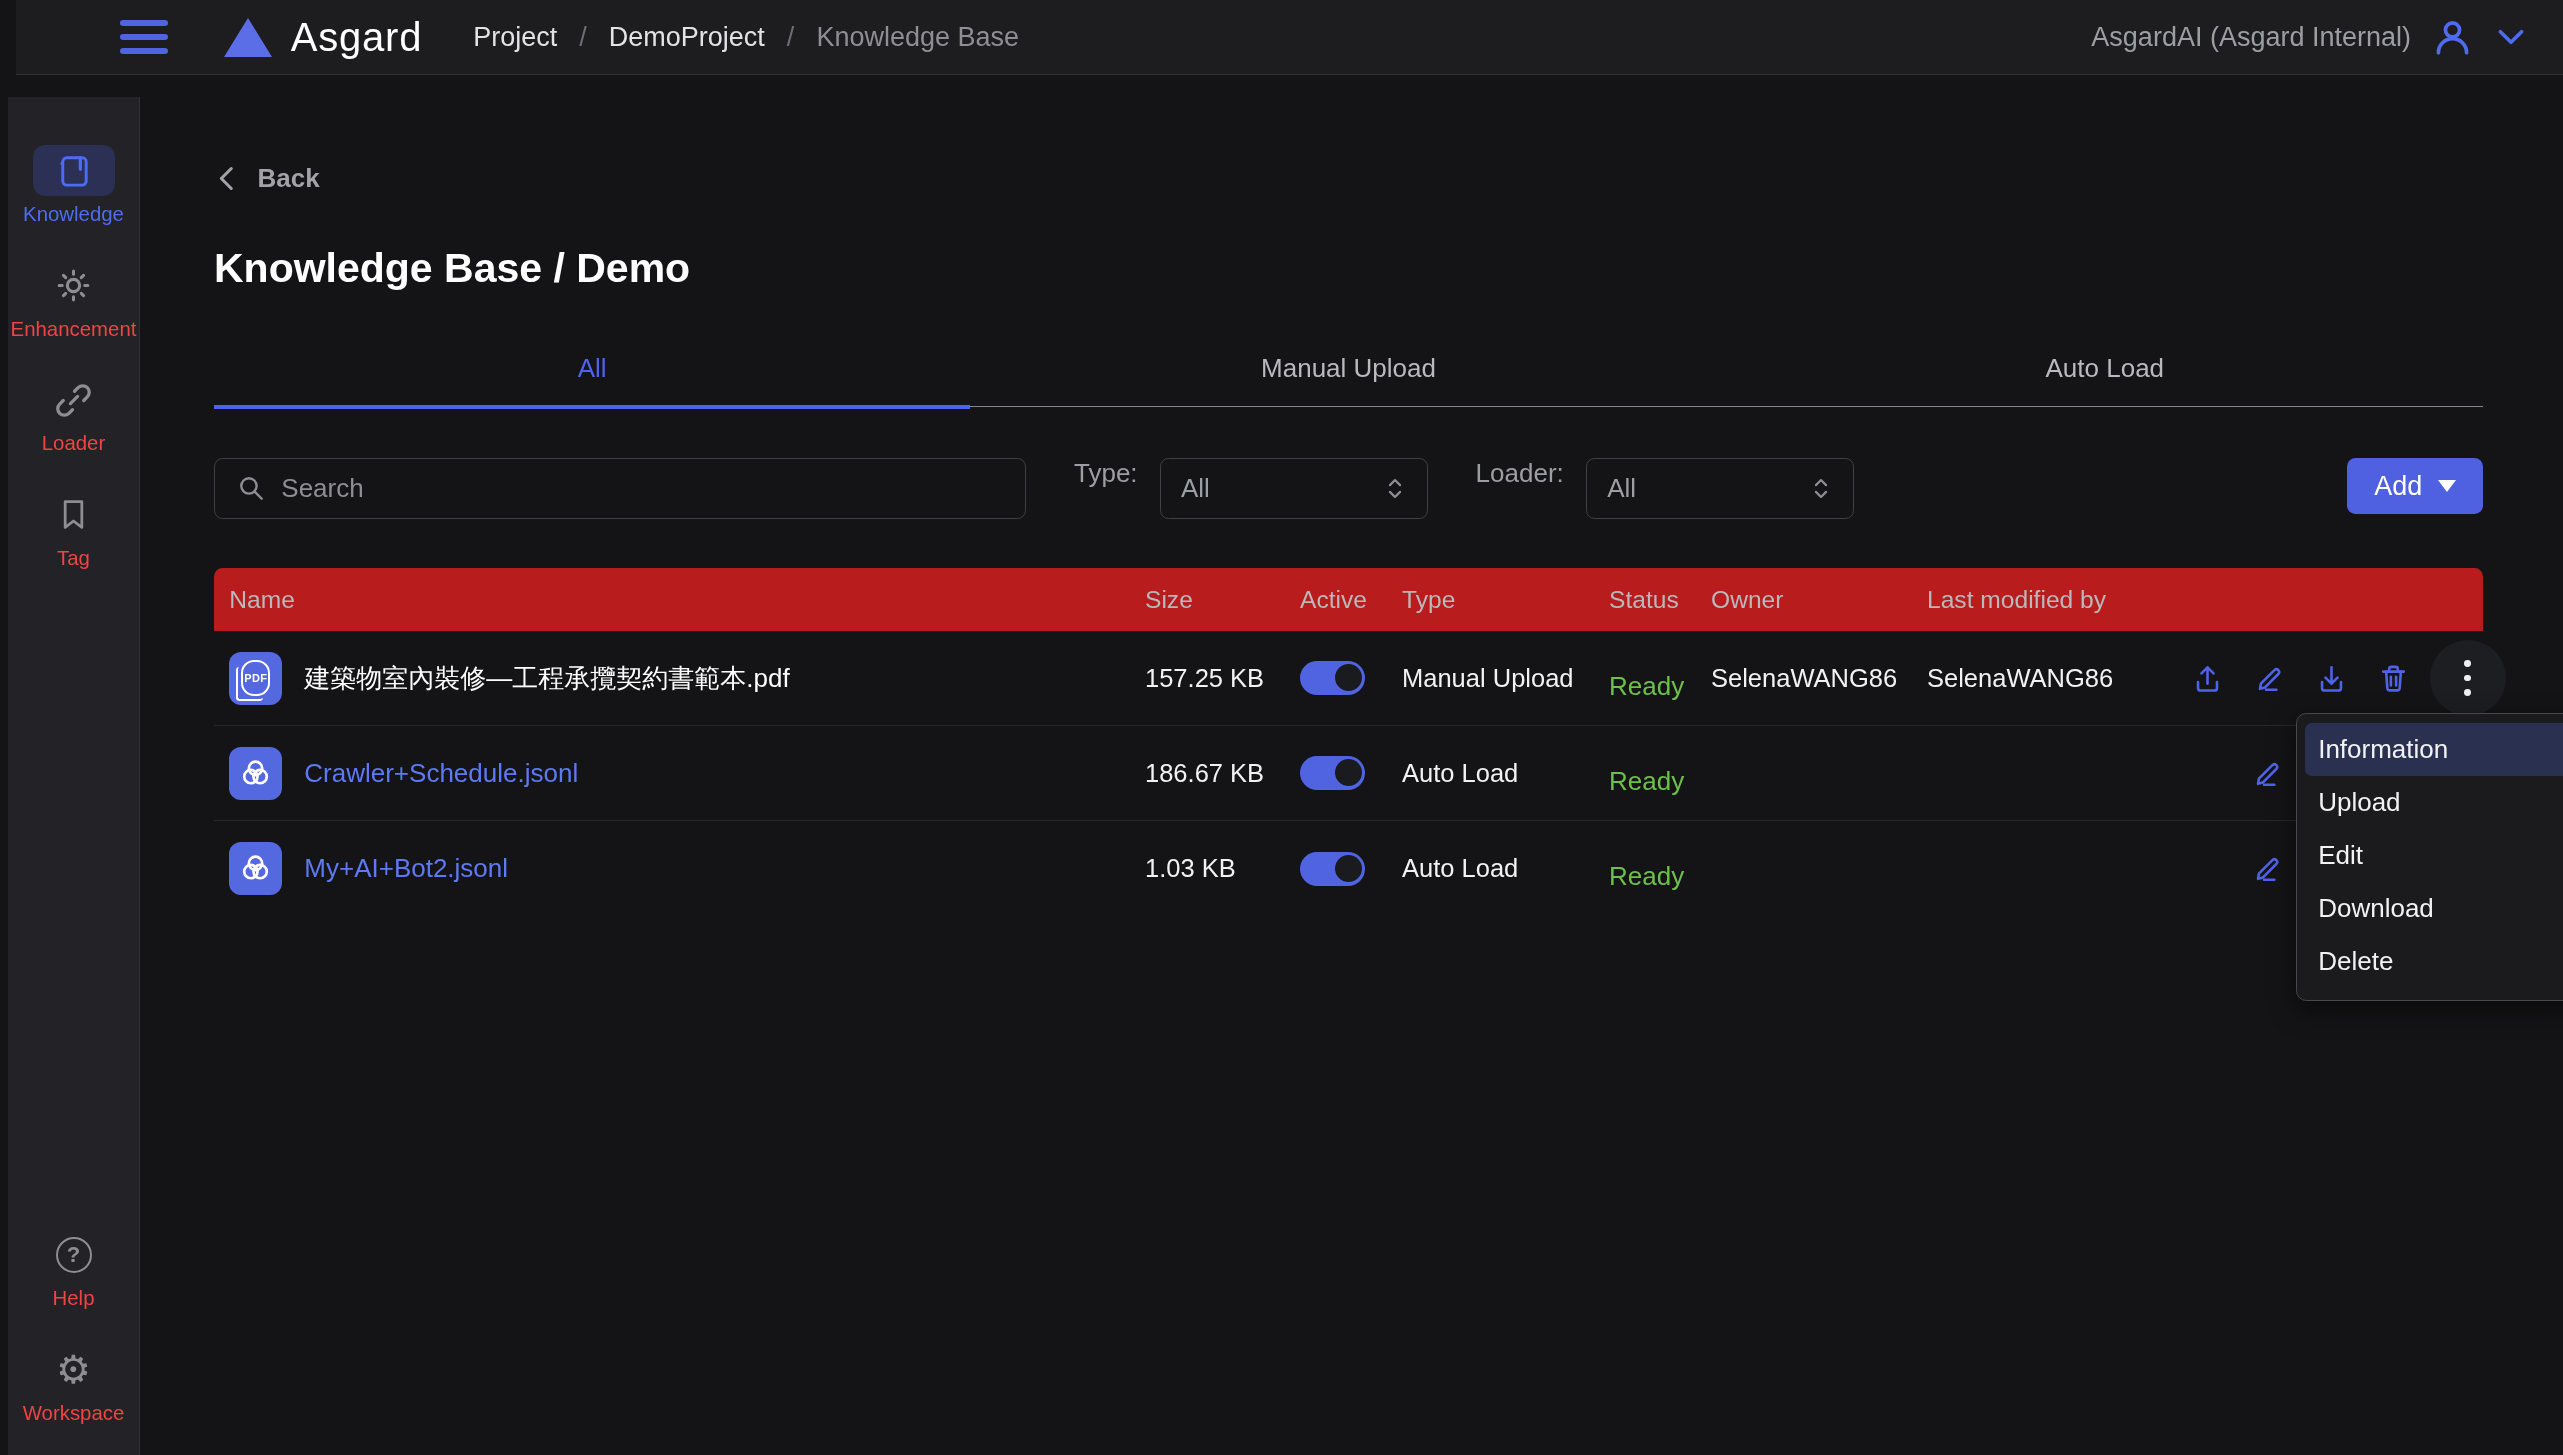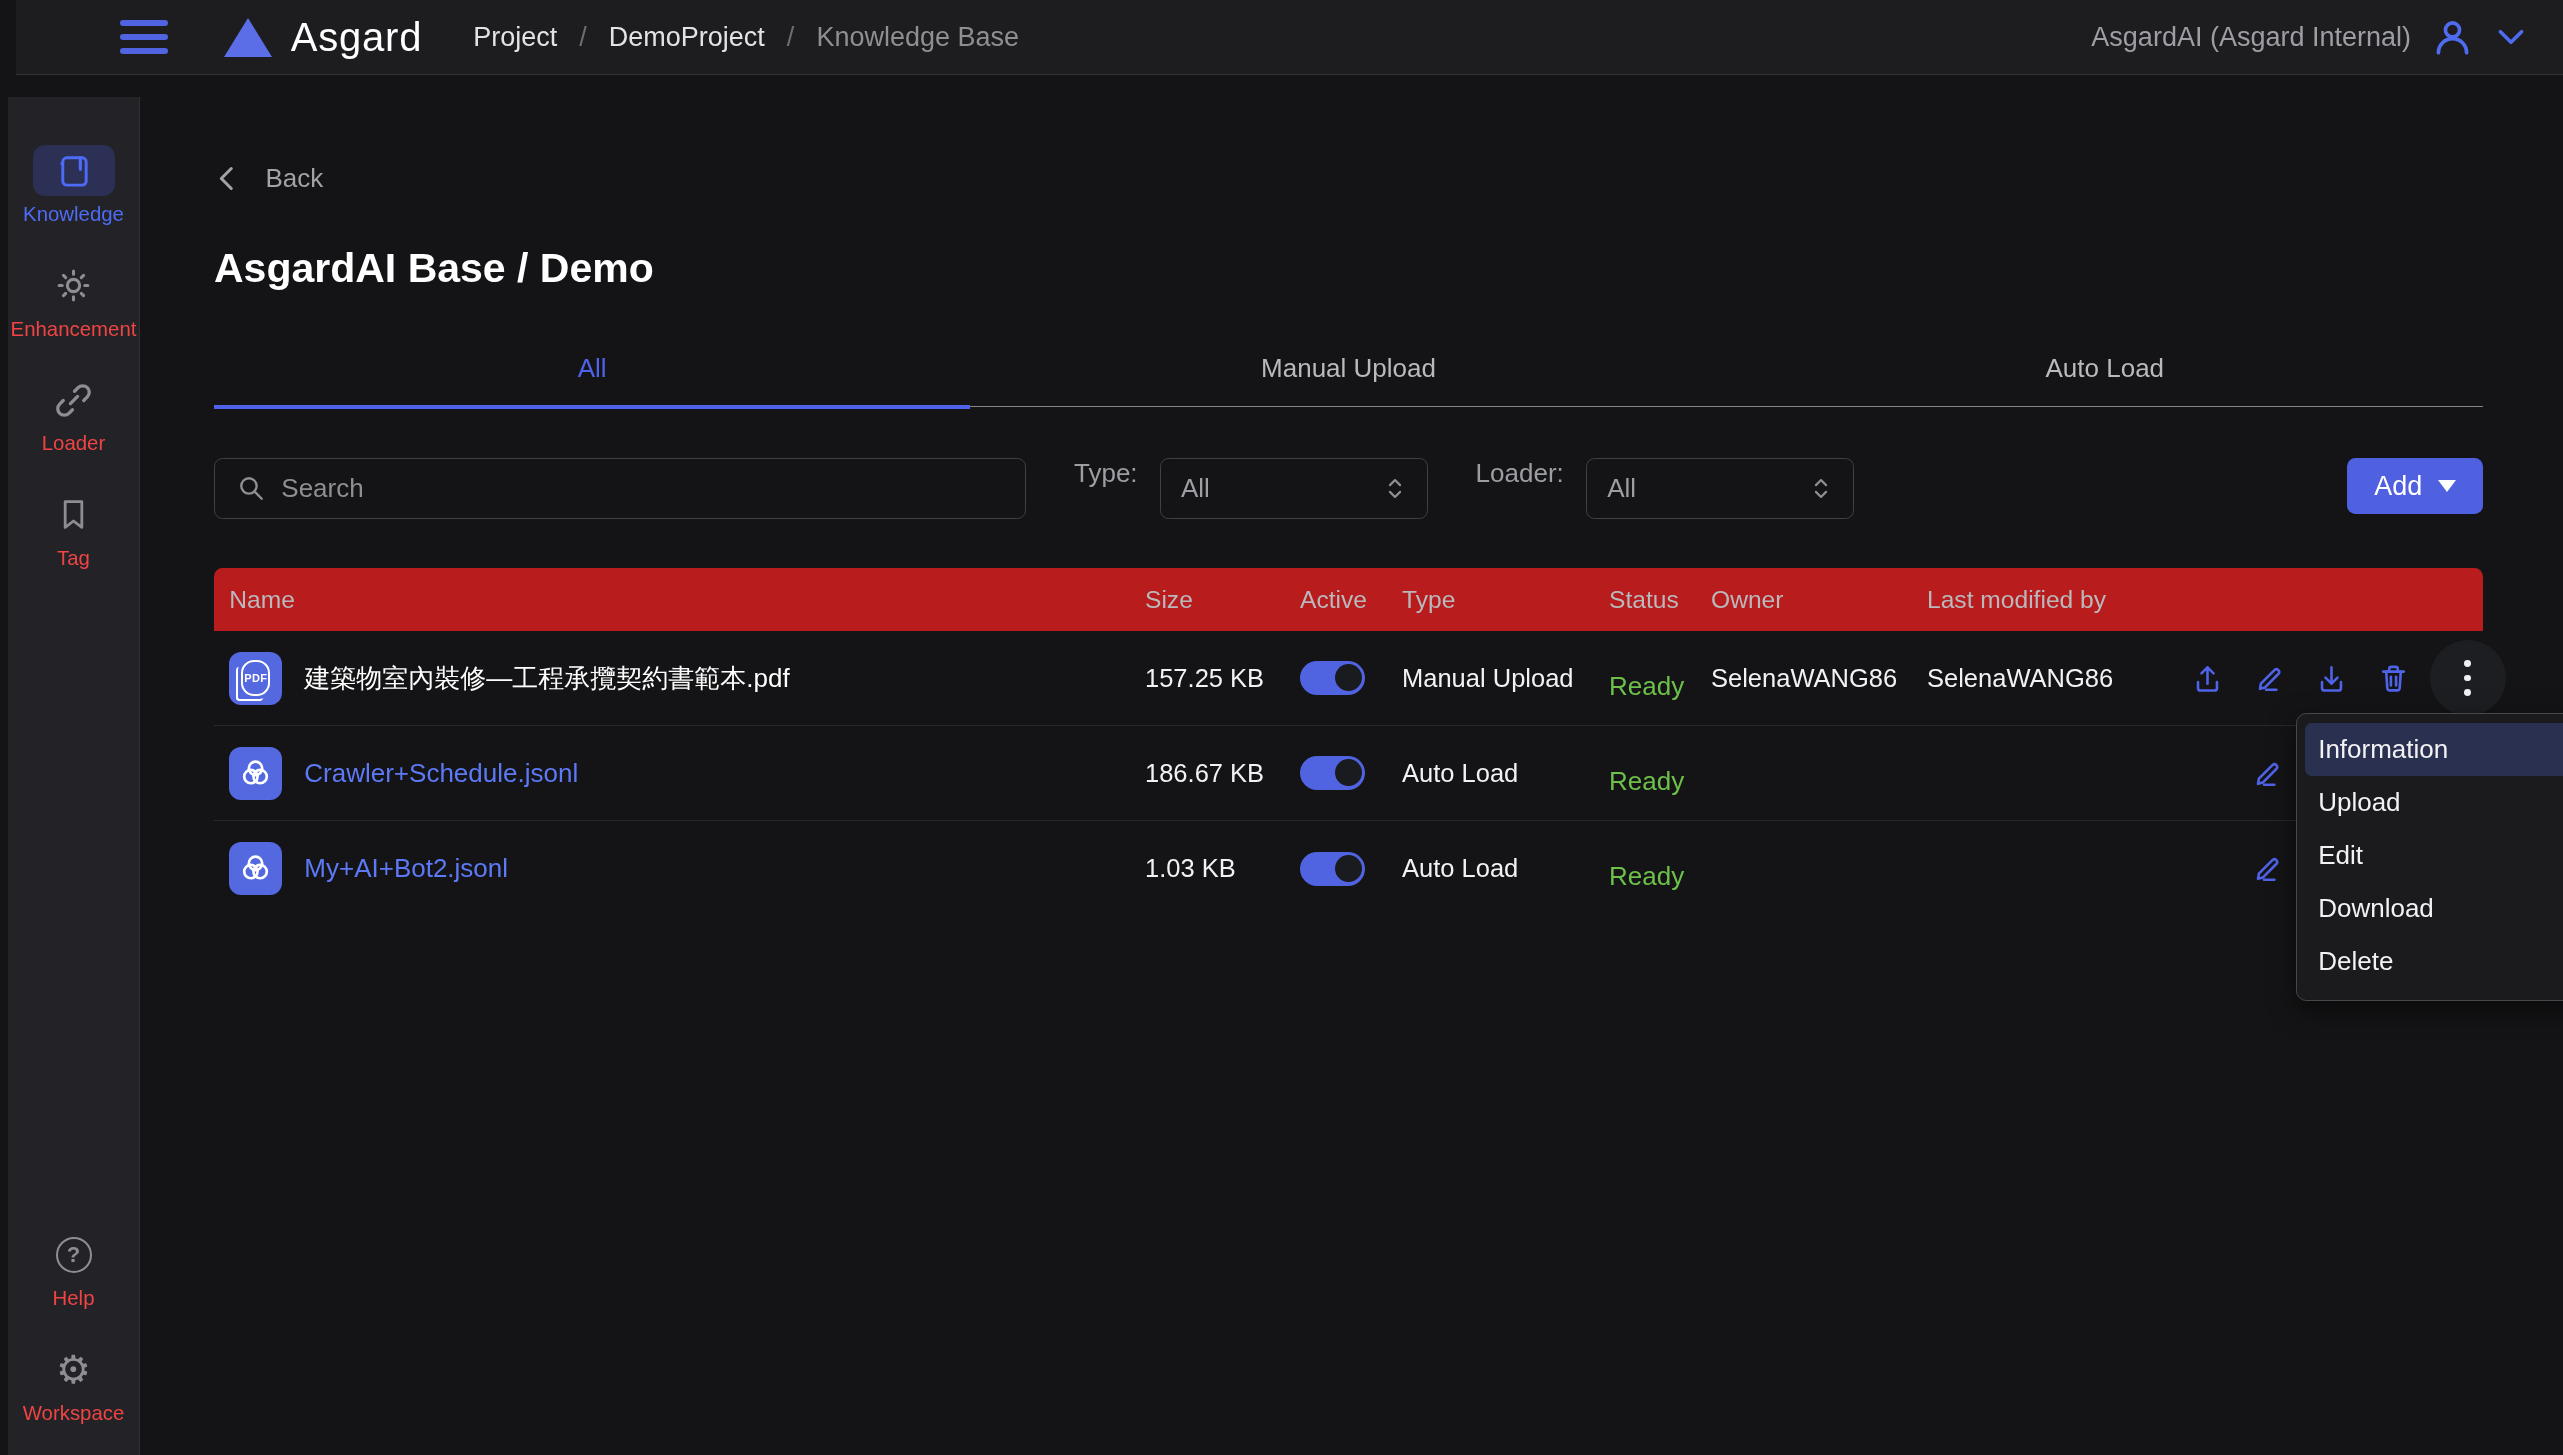--- a/index.html
+++ b/index.html
@@ -40,21 +40,21 @@
   .side-item.active .side-icon-box { background:#2b3054; }
   .side-label { margin-top:6.8px; font-size:20.4px; color:#ef4444; }
   .side-item.active .side-label { color:#4e6bf5; }
   .side-spacer { flex:1; }
   .gear-glyph { font-size:39px; color:#8d8d93; line-height:1; font-family:"DejaVu Sans",sans-serif; }
   .help-circle { width:36px; height:36px; border:2.5px solid #8d8d93; border-radius:50%; color:#8d8d93; font-size:22px; font-weight:bold; display:flex; align-items:center; justify-content:center; }
 
   
   .main { position:absolute; top:97px; left:132px; right:0; bottom:0; padding-left:82px; }
   .content { width:2269px; }
-  .back-row { margin-top:66px; display:flex; align-items:center; gap:26px; cursor:pointer; width:127px; }
+  .back-row { margin-top:66px; display:flex; align-items:center; gap:18px; cursor:pointer; width:127px;font-weight:bold; }
   .back-label { font-size:26px; color:#a2a2a7; }
   .page-title { margin-top:51px; font-size:41px; font-weight:bold; color:#ffffff; }
 
   .tabs { margin-top:61px; display:flex; position:relative; border-bottom:1.7px solid #86868a; }
   .tab { flex:1; text-align:center; font-size:26px; color:#b9b9be; padding-bottom:22px; cursor:pointer; }
   .tab.active { color:#4e63ea; }
   .tab-indicator { position:absolute; bottom:-2.5px; left:0; width:33.333%; height:3.4px; background:#4e63ea; }
 
   
   .filter-row { margin-top:51px; display:flex; align-items:flex-start; }
@@ -189,21 +189,21 @@
 <main class="main">
   <div class="content">
 
     <div class="back-row">
       <svg class="icon-stroke" width="25.5" height="29" viewBox="0 0 24 32" stroke="#a2a2a7" stroke-width="3.4">
         <path d="M17 5 L6 16 L17 27"></path>
       </svg>
       <span class="back-label">Back</span>
     </div>
 
-    <h1 class="page-title">AsgardAI Base / Demo</h1>
+    <h1 class="page-title">Knowledge Base / Demo</h1>
 
     <div class="tabs">
       <div class="tab active">All</div>
       <div class="tab">Manual Upload</div>
       <div class="tab">Auto Load</div>
       <div class="tab-indicator"></div>
     </div>
 
     <div class="filter-row">
       <div class="search-box">

